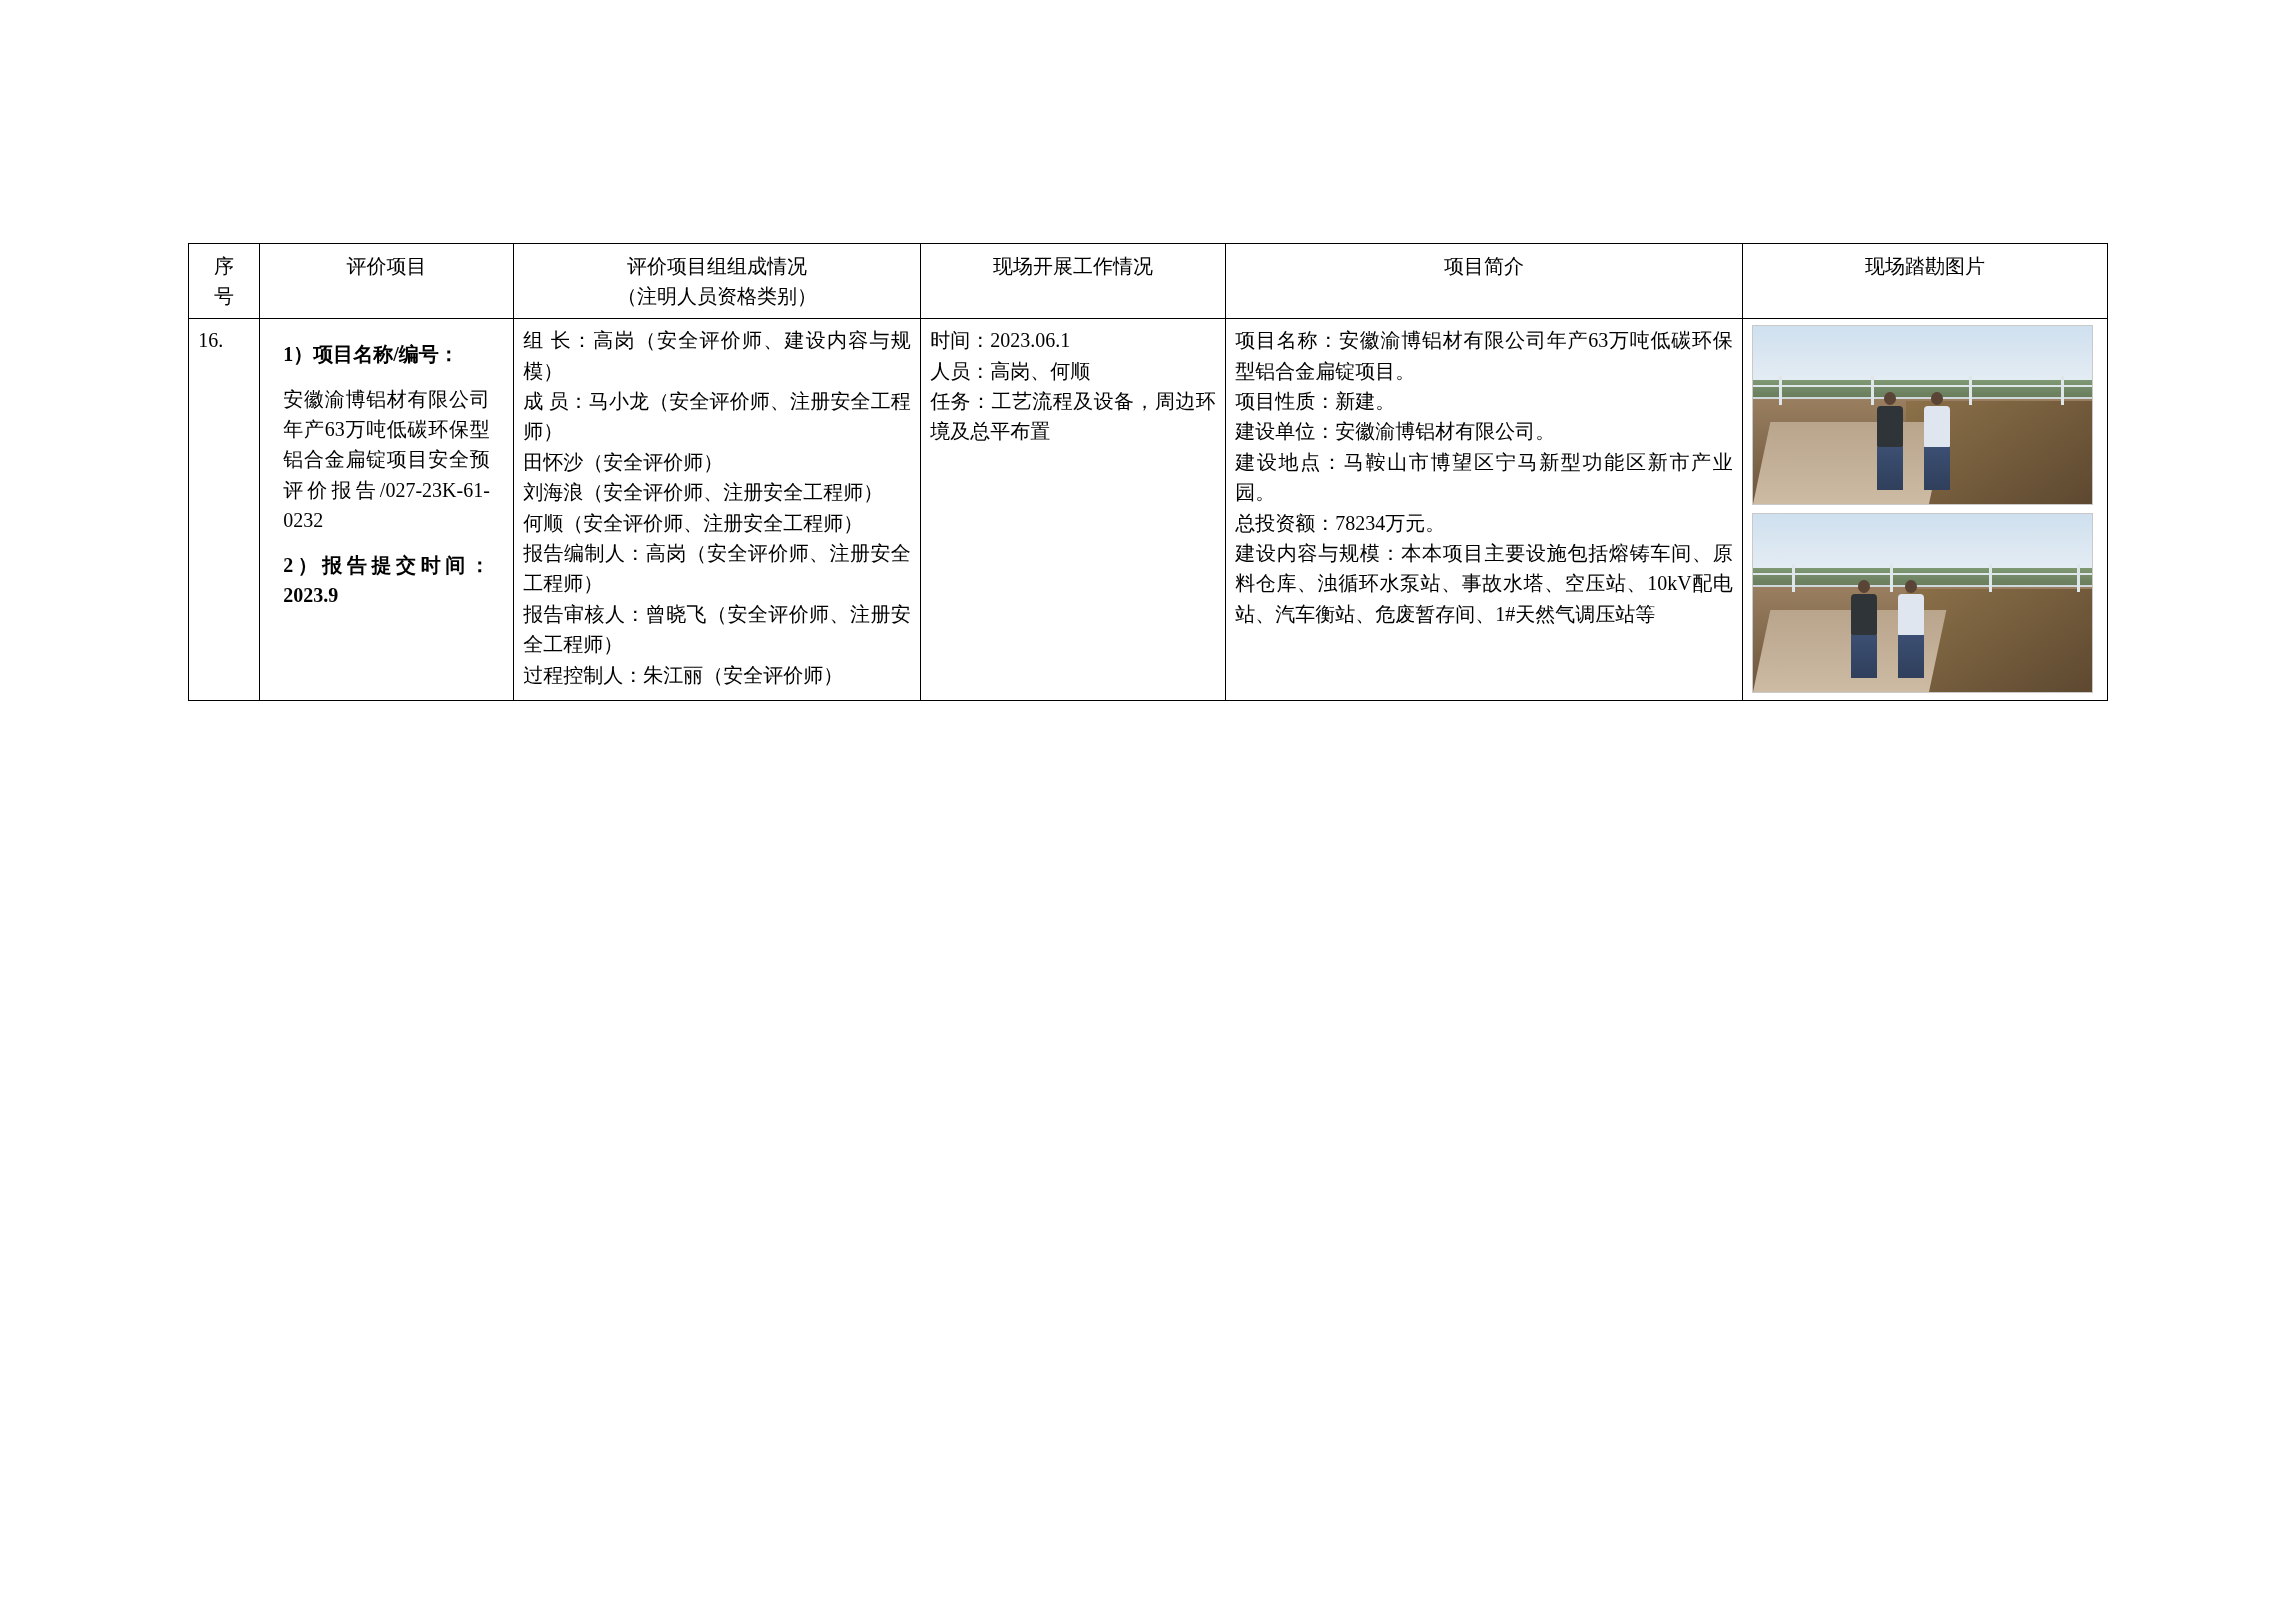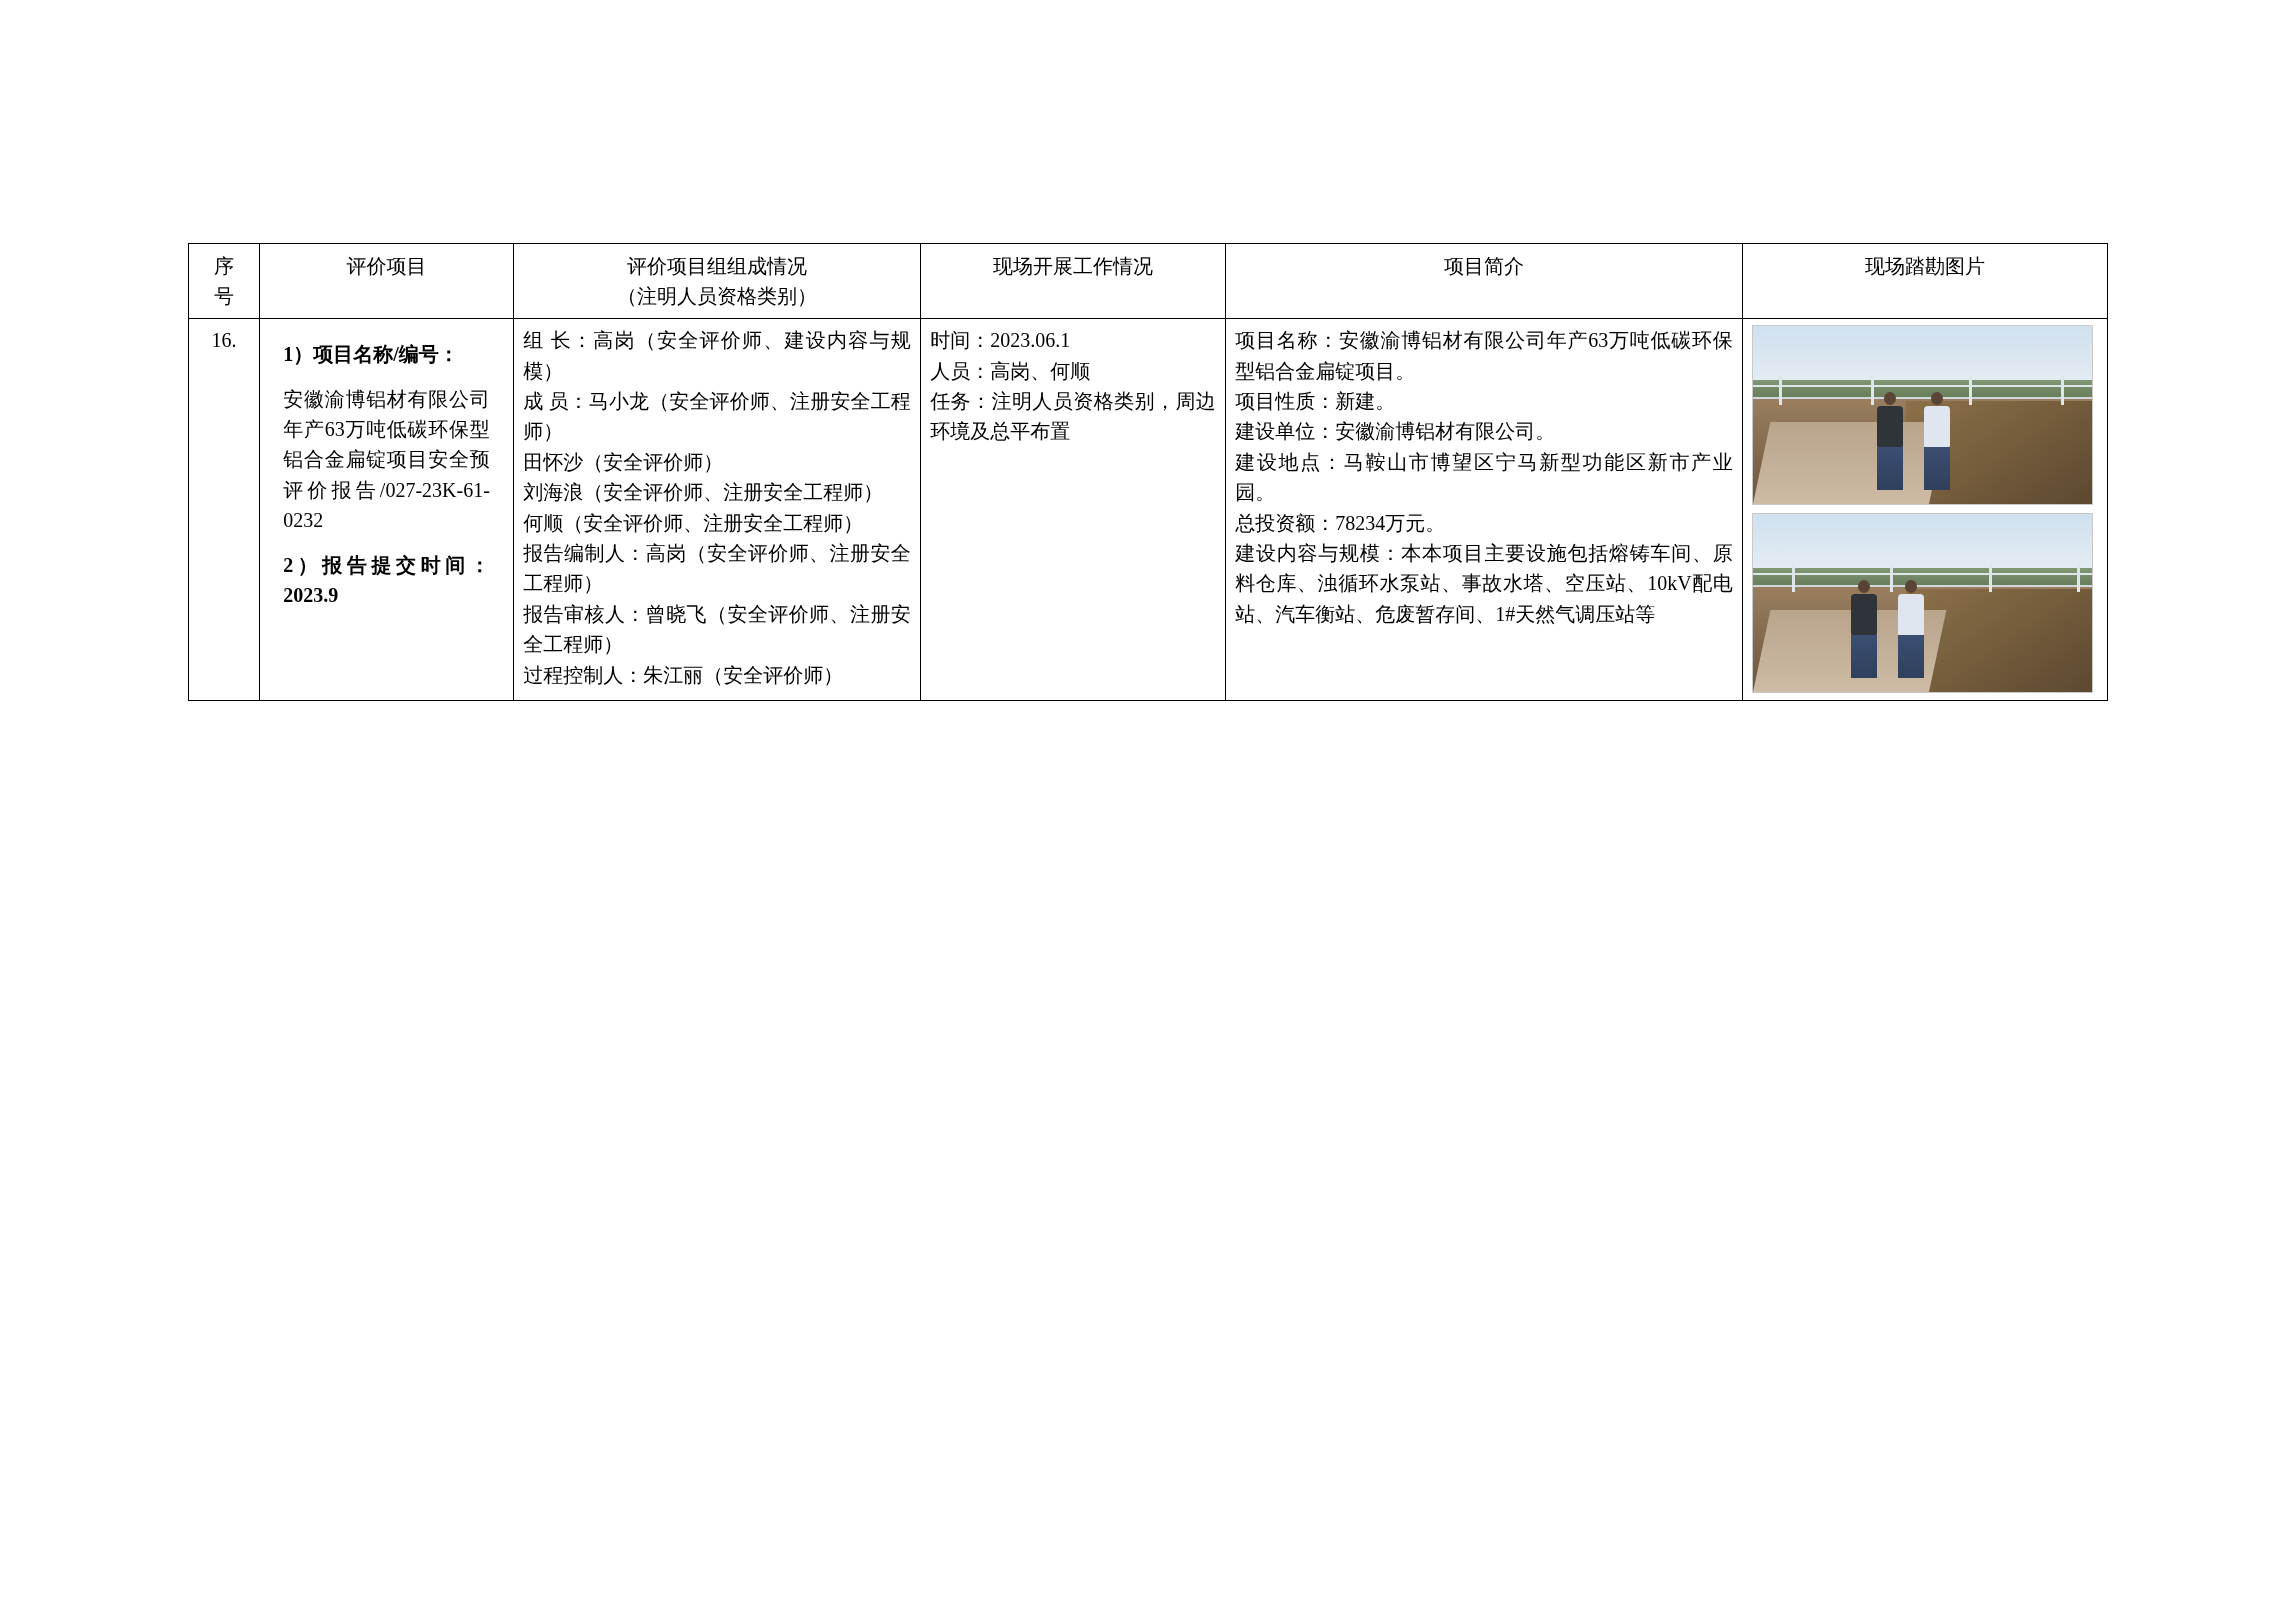--- a/index.html
+++ b/index.html
@@ -51,21 +51,21 @@
   .col-site { width: 305px; }
   .col-intro { width: 517px; }
   .col-photo { width: 365px; }
 
   .cell-text p {
     margin: 0;
     text-align: justify;
     text-justify: inter-ideograph;
   }
   .seq-cell {
-    text-align: center;
+    text-align: left;
     vertical-align: middle;
     font-size: 21.6px;
   }
   .bold { font-weight: bold; }
   .proj-cell p {
     margin: 14px;
     text-align: justify;
     text-justify: inter-ideograph;
   }
   .site-cell { vertical-align: middle; margin-left: 37px; }
@@ -181,21 +181,21 @@
           <p>田怀沙（安全评价师）</p>
           <p>刘海浪（安全评价师、注册安全工程师）</p>
           <p>何顺（安全评价师、注册安全工程师）</p>
           <p>报告编制人：高岗（安全评价师、注册安全工程师）</p>
           <p>报告审核人：曾晓飞（安全评价师、注册安全工程师）</p>
           <p>过程控制人：朱江丽（安全评价师）</p>
         </td>
         <td class="cell-text site-cell">
           <p>时间：2023.06.1</p>
           <p>人员：高岗、何顺</p>
-          <p>任务：注明人员资格类别，周边环境及总平布置</p>
+          <p>任务：工艺流程及设备，周边环境及总平布置</p>
         </td>
         <td class="cell-text">
           <p>项目名称：安徽渝博铝材有限公司年产63万吨低碳环保型铝合金扁锭项目。</p>
           <p>项目性质：新建。</p>
           <p>建设单位：安徽渝博铝材有限公司。</p>
           <p>建设地点：马鞍山市博望区宁马新型功能区新市产业园。</p>
           <p>总投资额：78234万元。</p>
           <p>建设内容与规模：本本项目主要设施包括熔铸车间、原料仓库、浊循环水泵站、事故水塔、空压站、10kV配电站、汽车衡站、危废暂存间、1#天然气调压站等</p>
         </td>
         <td class="photo-cell">

